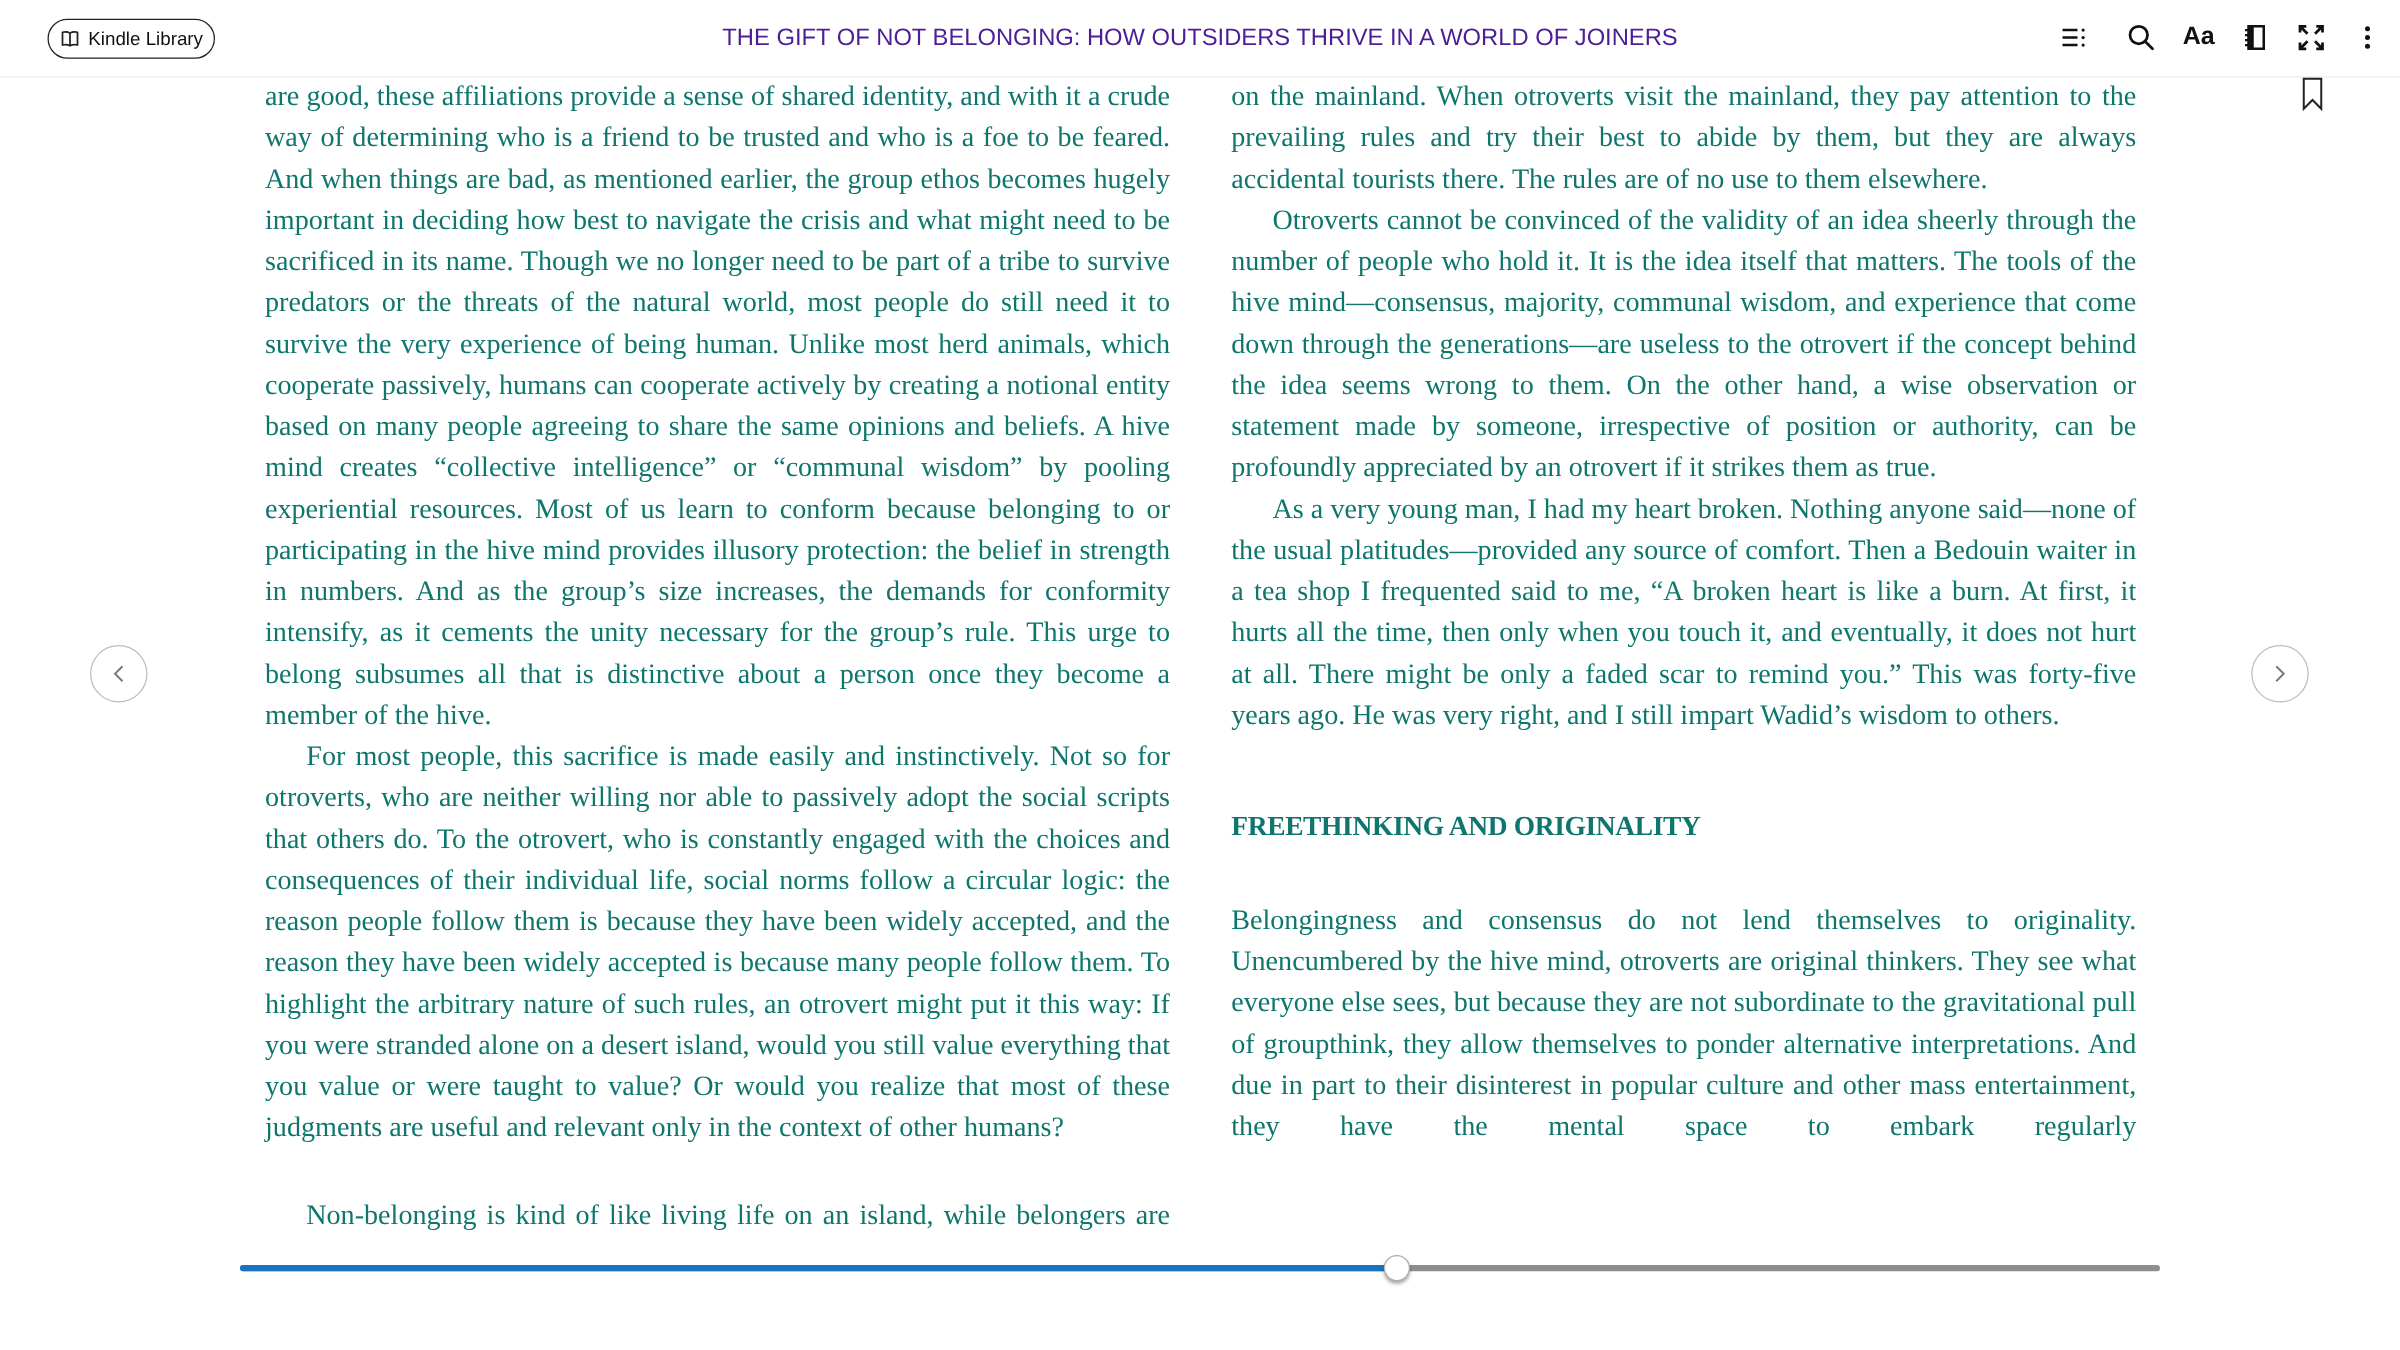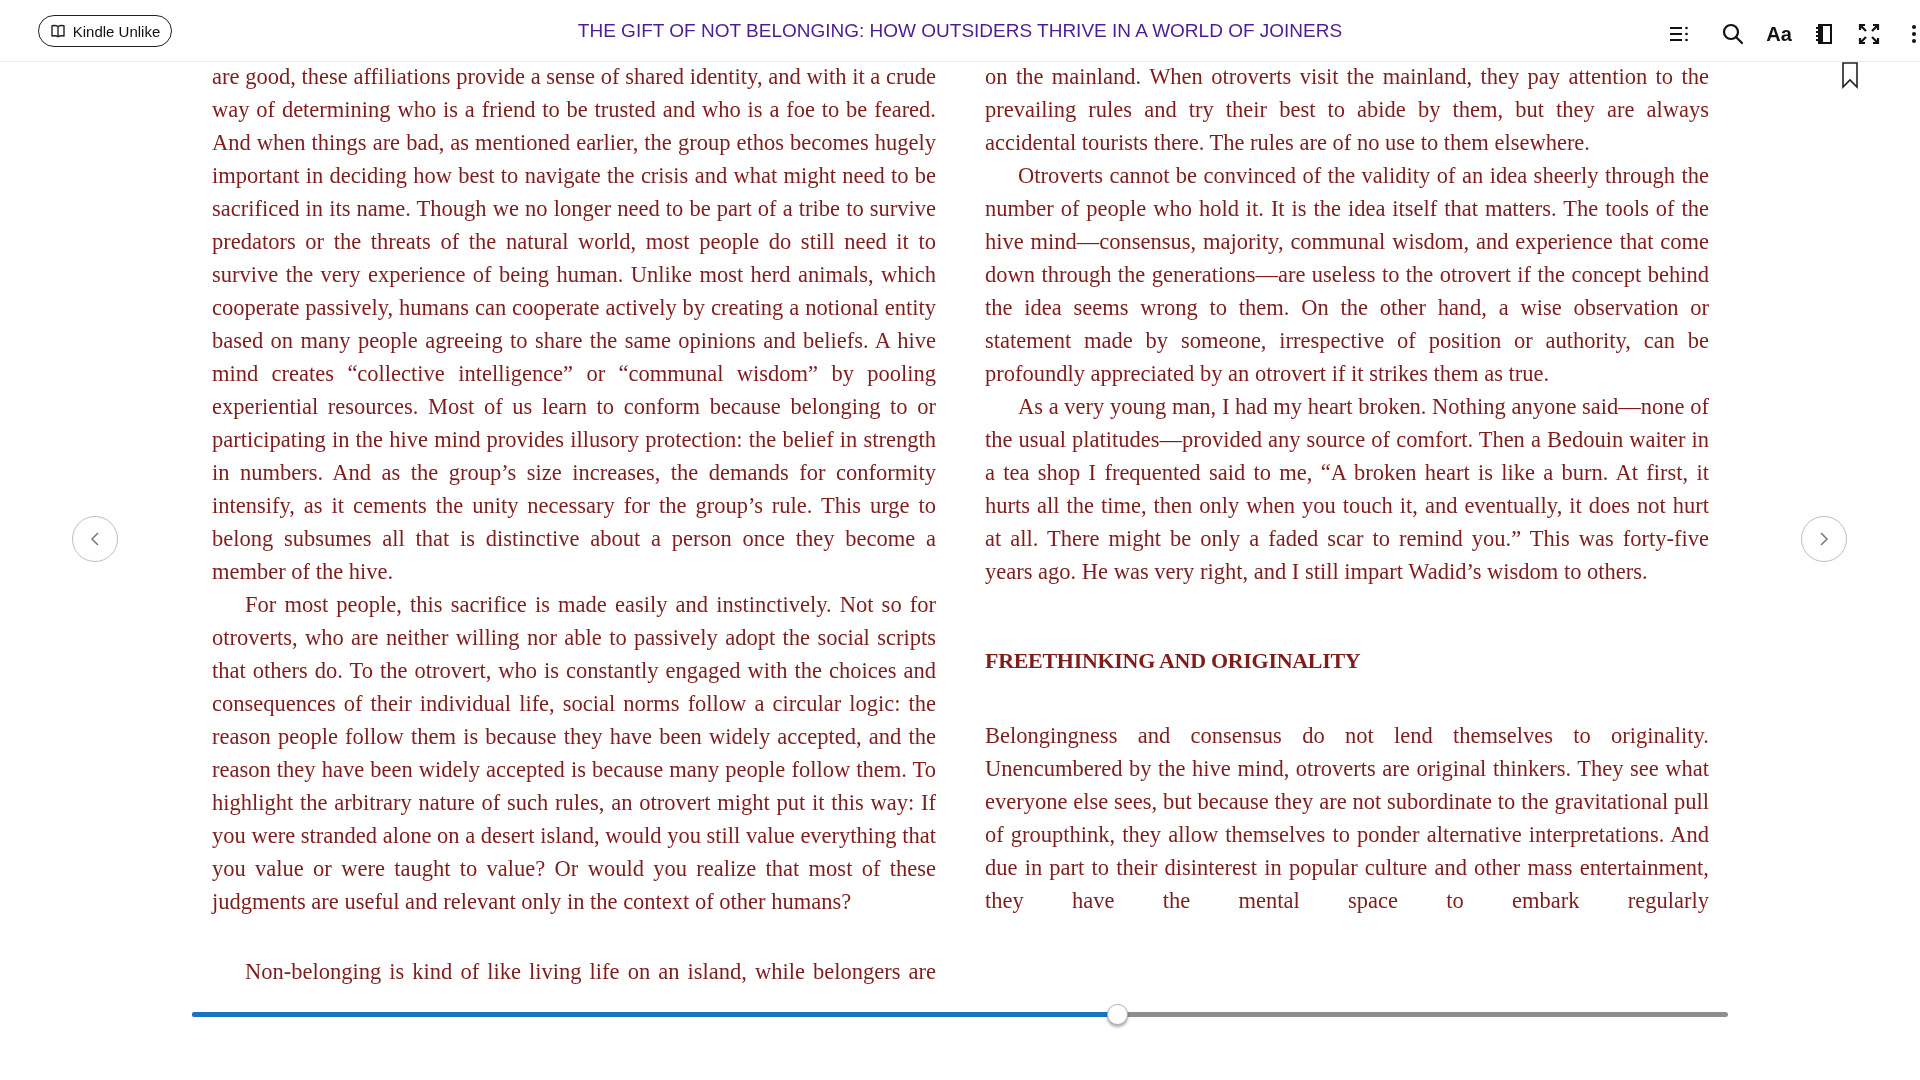--- a/index.html
+++ b/index.html
@@ -15,28 +15,28 @@
     position:absolute; left:38px; top:15px; height:32px; width:134px;
     box-sizing:border-box; border:1.5px solid #222; border-radius:17px;
     display:flex; align-items:center; justify-content:center; gap:7px;
     font-size:15px; color:#111; cursor:pointer; background:#fff;
   }
   .lib-btn svg { width:16px; height:16px; }
   .title {
     position:absolute; left:0; right:0; top:20px; text-align:center;
     font-size:19px; letter-spacing:0px; color:#4c1d95;
   }
-  .tool { position:absolute; top:18px; width:28px; height:28px; display:flex; align-items:flex-end; justify-content:center; cursor:pointer;margin-left:20px; }
+  .tool { position:absolute; top:18px; width:28px; height:28px; display:flex; align-items:flex-start; justify-content:center; cursor:pointer; }
   .tool svg { width:24px; height:24px; }
   .tool .aa { font-size:20px; font-weight:bold; font-family:"Liberation Sans", sans-serif; }
   .bookmark { position:absolute; left:1840px; top:61px; width:20px; height:28px; cursor:pointer; }
   .page {
     position:absolute; top:60px; width:724px;
     font-family:"Liberation Serif", serif; font-size:22.5px; line-height:33px;
-    color:#7f1d1d; text-align:justify;
+    color:#0f766e; text-align:justify;
   }
   .page p { margin:0; }
   .page p.indent { text-indent:33px; }
   .page p.last { text-align-last:justify;margin-top:37px; }
   #col-left { left:212px; }
   #col-right { left:985px; }
   .heading {
     font-family:Liberation Serif, serif; font-weight:bold; font-size:22px;
     letter-spacing:-0.3px; margin:56px 0 42px 0 !important; text-align:left; line-height:33px;
   }
@@ -56,21 +56,21 @@
 </style>
 </head>
 <body>
 
 <div class="header">
   <div class="lib-btn">
     <svg viewBox="0 0 16 16" fill="none" stroke="#222" stroke-width="1.4" stroke-linejoin="round">
       <path d="M8 3.5 C6.5 2.5 4 2.3 2 2.8 V13 C4 12.5 6.5 12.7 8 13.7 C9.5 12.7 12 12.5 14 13 V2.8 C12 2.3 9.5 2.5 8 3.5 Z"></path>
       <path d="M8 3.5 V13.7"></path>
     </svg>
-    <span>Kindle Unlike</span>
+    <span>Kindle Library</span>
   </div>
 
   <div class="title">THE GIFT OF NOT BELONGING: HOW OUTSIDERS THRIVE IN A WORLD OF JOINERS</div>
 
   <div class="tool" style="left:1645px">
     <svg viewBox="0 0 24 24" fill="#111">
       <rect x="3" y="5" width="12" height="2"></rect>
         <rect x="3" y="11" width="12" height="2"></rect>
         <rect x="3" y="17" width="12" height="2"></rect>
       <circle cx="19.5" cy="6" r="1.3"></circle>

